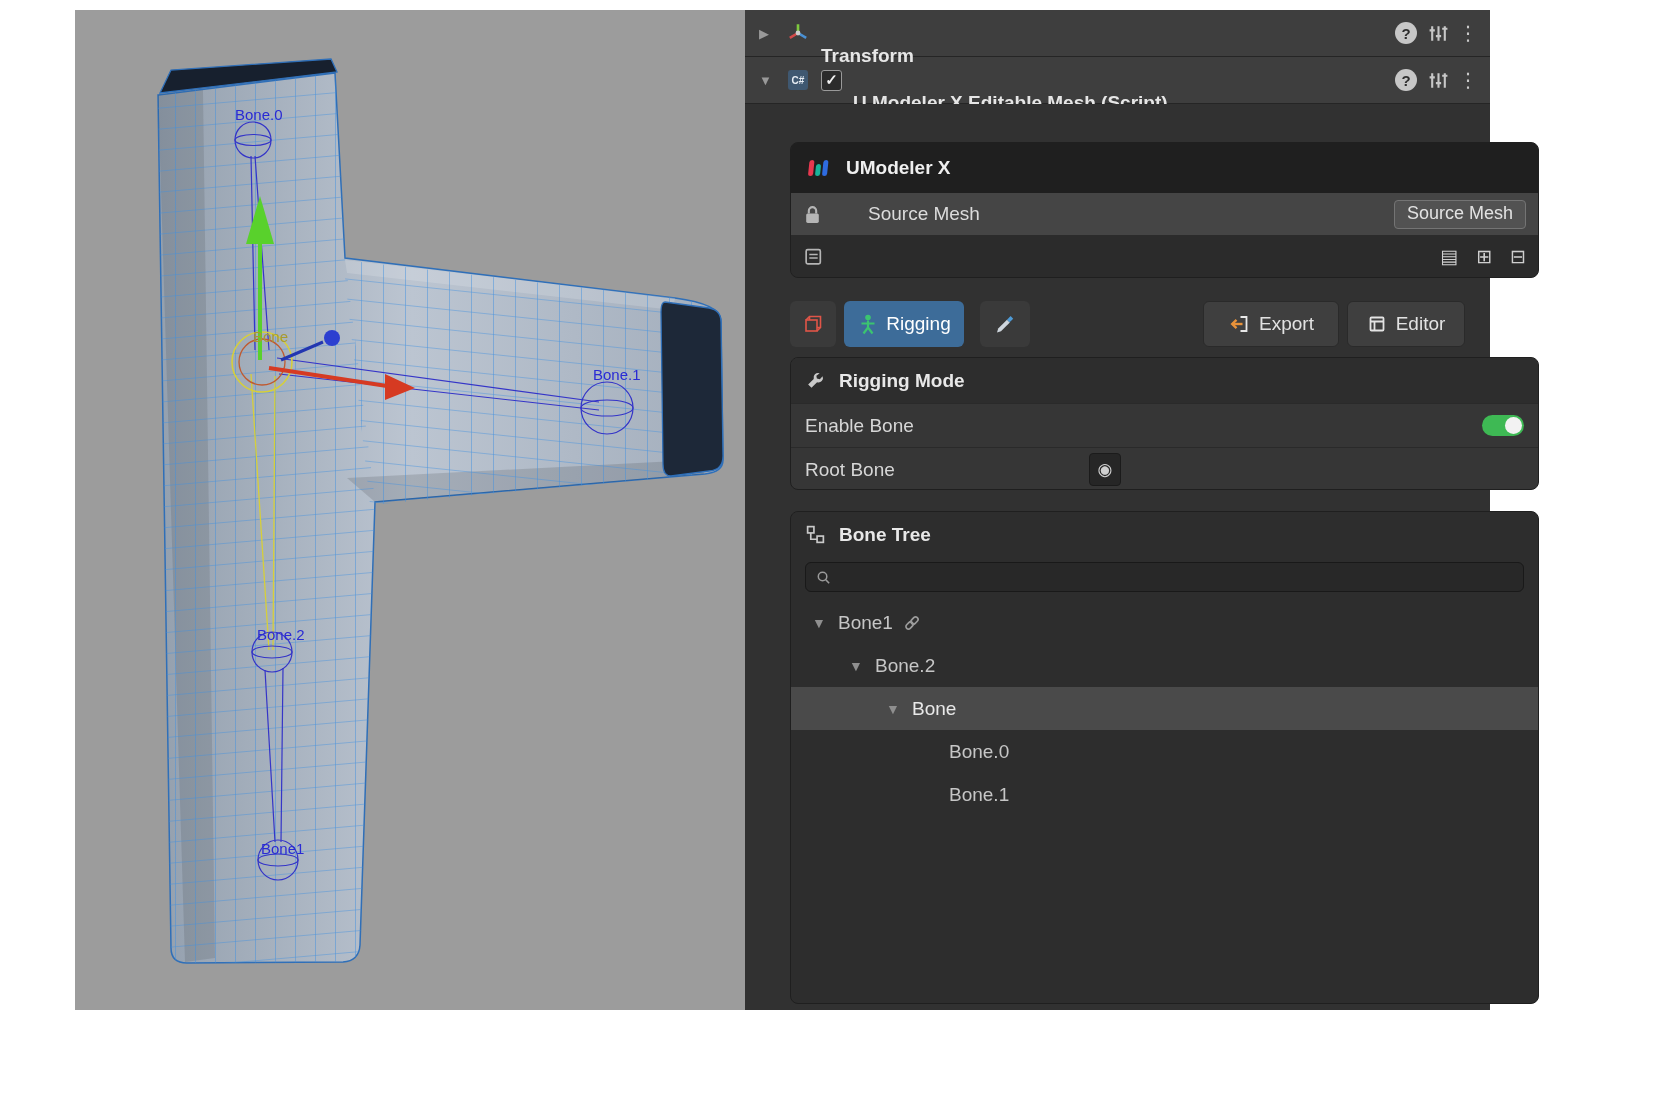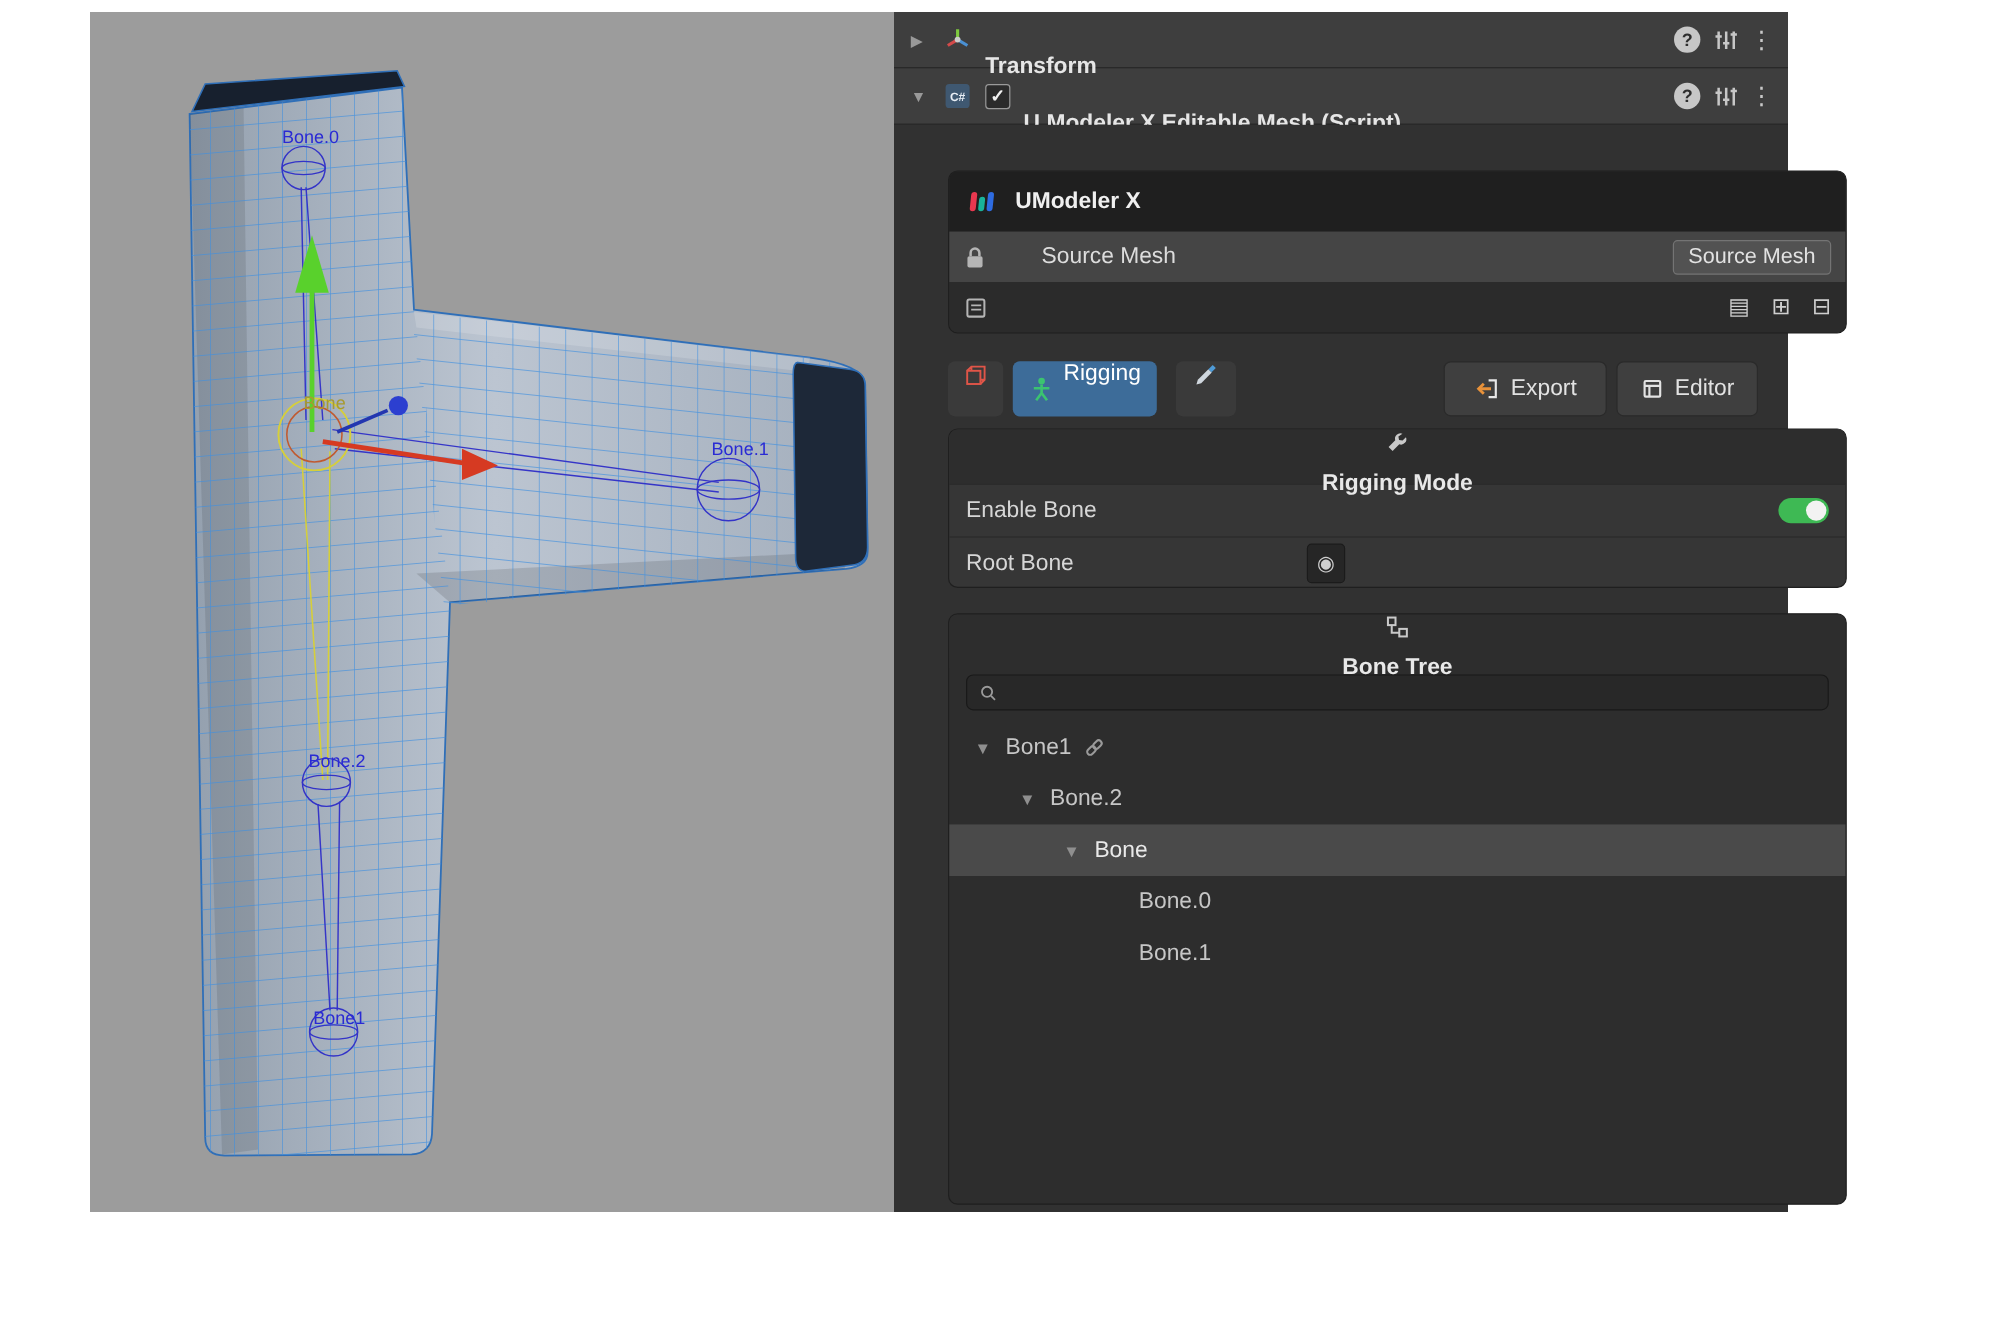--- a/index.html
+++ b/index.html
@@ -31,31 +31,31 @@
   .umx-title-row { height:50px; display:flex; align-items:center; gap:13px; padding:0 14px; background:#1f1f1f; }
   .umx-title { font-weight:bold; color:#efefef; }
   .umx-source-row { height:42px; display:flex; align-items:center; background:#454545; padding:0 12px; }
   .umx-source-label { margin-left:46px; color:#dcdcdc; }
   .umx-chip { margin-left:auto; background:#525252; border:1px solid #747474; border-radius:4px; padding:2px 12px 4px; color:#e2e2e2; font-size:18px; cursor:pointer; }
   .umx-icons-row { height:42px; display:flex; align-items:center; background:#2b2b2b; padding:0 12px; gap:18px; }
   .glyph-btn { font-size:19px; color:#cfcfcf; cursor:pointer; }
 
   
   .tabs-row { position:absolute; top:197px; left:45px; width:675px; height:46px; display:flex; align-items:center; }
-  .tab-btn { height:46px; border-radius:6px; background:#3a3a3a; color:#dddddd; display:flex; justify-content:center; gap:7px; cursor:pointer; flex:none; }
+  .tab-btn { height:46px; border-radius:6px; background:#3a3a3a; color:#dddddd; display:flex; align-items:center; justify-content:center; gap:7px; cursor:pointer; flex:none; }
   .tab-red { width:46px; }
   .tab-rigging { width:120px; margin-left:8px; background:#3d6c99; color:#ffffff; }
   .tab-brush { width:50px; margin-left:16px; }
   .btn-dark { height:46px; border-radius:6px; background:#3f3f3f; border:1px solid #2a2a2a; color:#e2e2e2; display:flex; align-items:center; justify-content:center; gap:9px; cursor:pointer; flex:none; }
   .btn-export { width:136px; }
   .btn-editor { width:118px; margin-left:8px; }
 
   
   .rigging-box { top:253px; height:133px; background:#363636; }
-  .section-header { height:45px; display:flex; align-items:center; gap:13px; padding:0 14px; background:#2d2d2d; font-weight:bold; color:#e8e8e8;flex-direction:column; }
+  .section-header { height:45px; display:flex; align-items:center; gap:13px; padding:0 14px; background:#2d2d2d; font-weight:bold; color:#e8e8e8; }
   .prop-row { height:44px; display:flex; align-items:center; padding:0 14px; border-top:1px solid #2a2a2a; }
   .prop-label { width:280px; color:#d6d6d6; flex:none; }
   .toggle { margin-left:auto; width:42px; height:21px; border-radius:11px; background:#3eb954; position:relative; cursor:pointer; flex:none; }
   .toggle::after { content:""; position:absolute; right:2px; top:2px; width:17px; height:17px; border-radius:50%; background:#f2f2f2; }
   .obj-field { flex:1; height:33px; background:#262626; border:1px solid #1b1b1b; border-radius:4px; display:flex; align-items:center; gap:8px; padding:0 10px; color:#dadada; font-size:18px; cursor:pointer; }
   .target-btn { width:32px; height:33px; margin-left:4px; background:#262626; border:1px solid #1b1b1b; border-radius:4px; display:flex; align-items:center; justify-content:center; color:#cfcfcf; font-size:17px; cursor:pointer; flex:none; }
 
   
   .bonetree-box { top:407px; height:493px; background:#2d2d2d; }
   .bt-header { background:#2d2d2d; }

